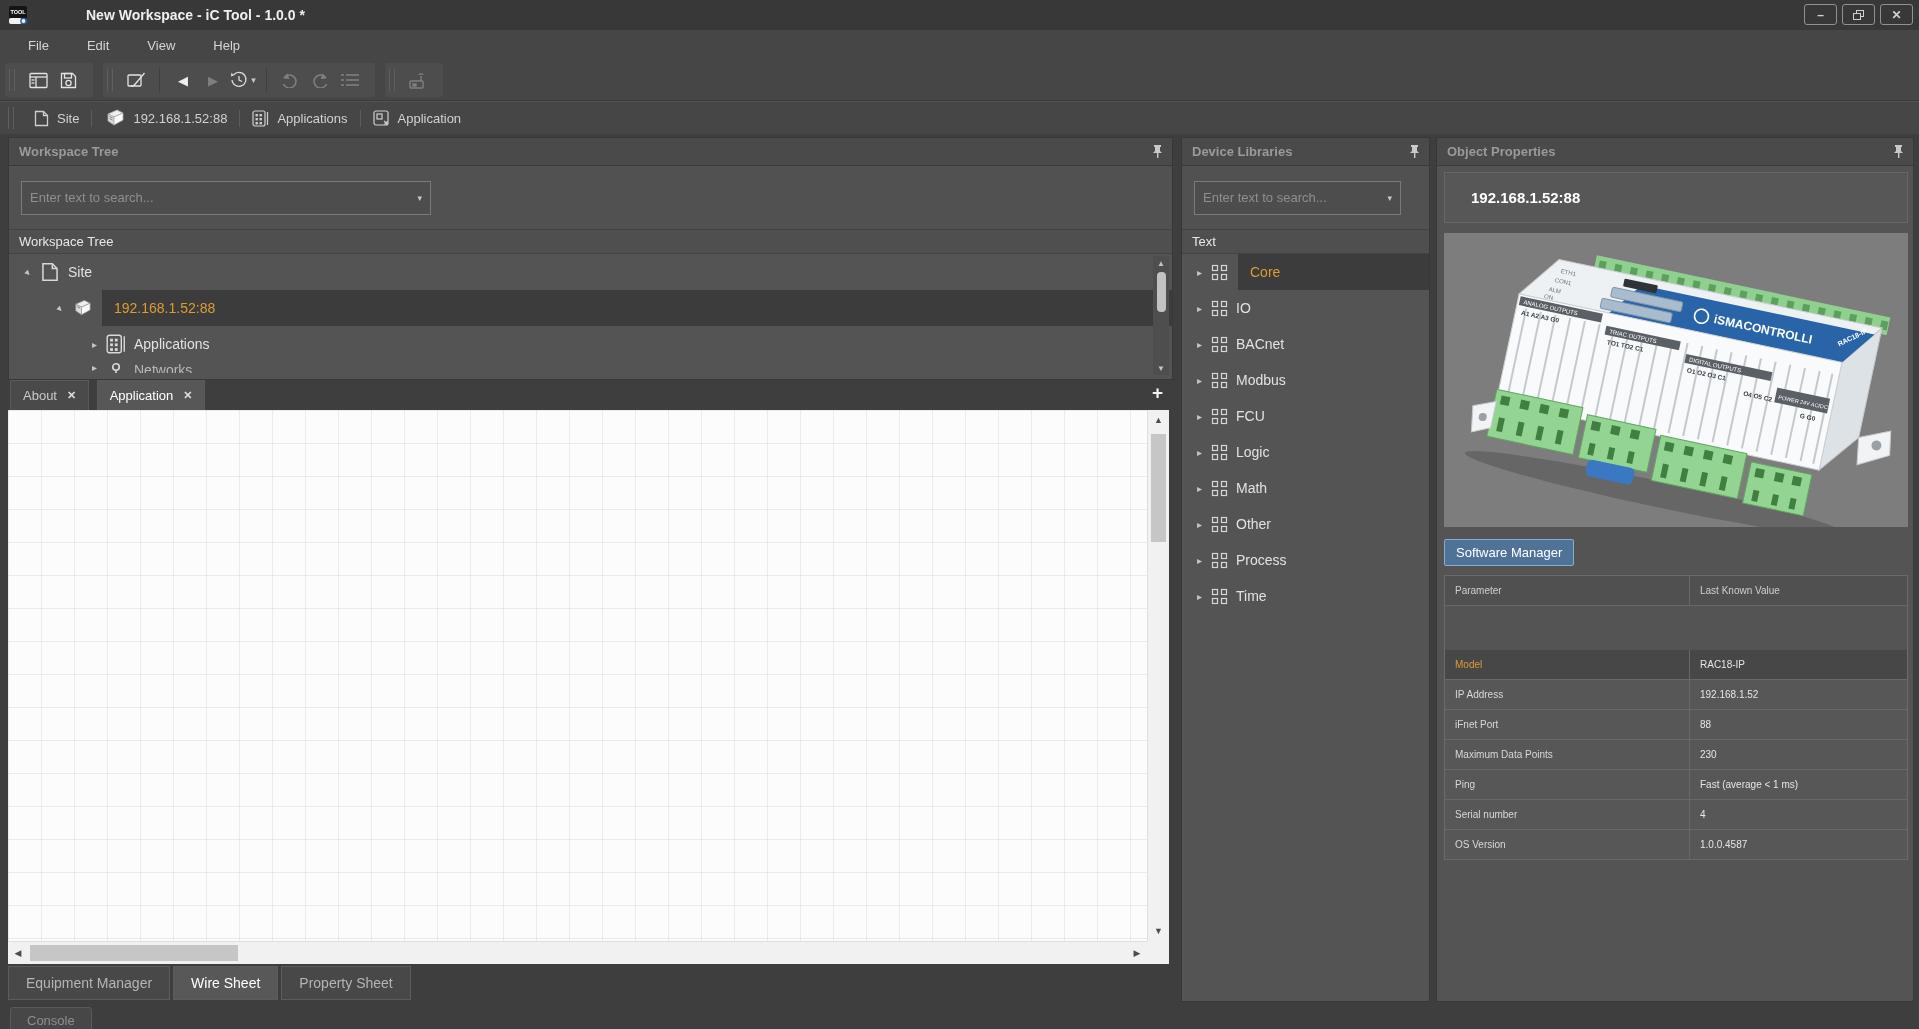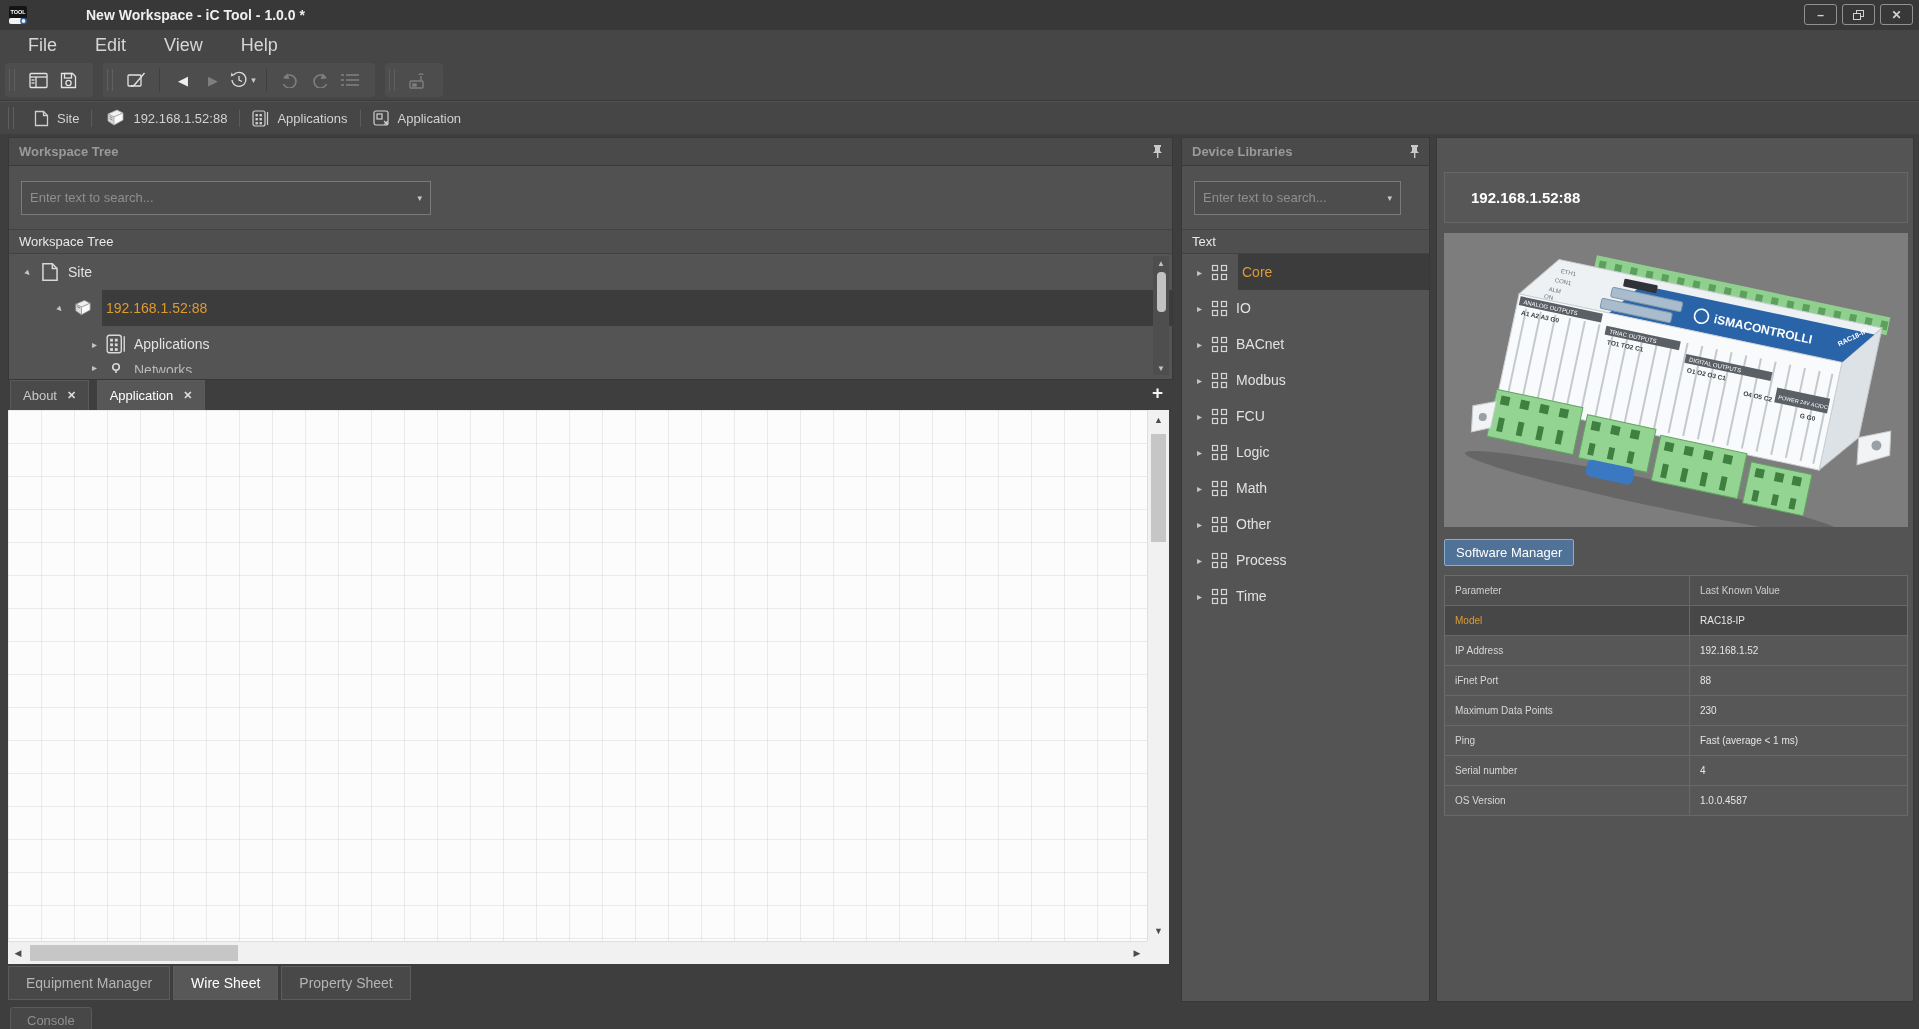--- a/index.html
+++ b/index.html
@@ -25,21 +25,21 @@
     display:flex; align-items:center; justify-content:center; color:#d2d2d2;
     font-size:12px; font-weight:bold; background:transparent;}
   .restore-glyph{position:relative; width:11px; height:10px;}
   .restore-glyph span{position:absolute; border:1.5px solid #d2d2d2; width:8px; height:7px;}
   .restore-glyph span:first-child{right:0; top:0;}
   .restore-glyph span:last-child{left:0; bottom:0; background:var(--title-bg);}
 
   
   .menubar{position:absolute; top:30px; left:0; right:0; height:30px; background:var(--chrome);
     display:flex; align-items:center; padding-left:28px; gap:38px;}
-  .menu-item{font-size:18px; color:#d6d6d6;}
+  .menu-item{font-size:13px; color:#d6d6d6;}
   .toolbar{position:absolute; top:60px; left:0; right:0; height:41px; background:var(--chrome);
     border-bottom:1px solid var(--line); display:flex; align-items:center; padding-left:5px; gap:10px;}
   .tb-group{height:34px; background:#4d4d4d; border-radius:3px; display:flex; align-items:center;
     padding:0 10px 0 2px;}
   .grip{width:6px; height:22px; border-left:1px solid #5f5f5f; border-right:1px solid #5f5f5f; margin:0 8px 0 2px;}
   .tb-btn{min-width:30px; height:28px; display:flex; align-items:center; justify-content:center;
     color:#e4e4e4; gap:3px;}
   .tb-btn.disabled{color:var(--dim);}
   .tb-sep{width:1px; height:24px; background:#3f3f3f; margin:0 8px;}
   .tb-glyph{font-size:13px; line-height:1;}
@@ -67,21 +67,21 @@
 
   
   #wt-panel{left:8px; top:137px; width:1165px; height:243px;}
   .trow{display:flex; align-items:center; height:36px; font-size:14px; color:var(--row-text); position:relative;}
   .lvl0{padding-left:12px;} .lvl1{padding-left:44px;} .lvl2{padding-left:78px;}
   .exp{width:15px; font-size:10px; color:#c4c4c4; flex:0 0 15px; text-align:center;}
   .exp.expanded{display:inline-block; transform:rotate(45deg);}
   .ticon{width:20px; height:20px; margin:0 8px 0 4px; flex:0 0 20px;}
   .tlabel{padding-right:8px; white-space:nowrap;}
   .sel-label{flex:1; align-self:stretch; display:flex; align-items:center; background:var(--sel-bg);
-    color:var(--sel-text); padding-left:4px; margin-left:2px;}
+    color:var(--sel-text); padding-left:12px; margin-left:2px;}
   .trow.clipped{height:11px; overflow:hidden; align-items:flex-start; color:#b9b9b9;}
   .dark-scroll{position:absolute; right:3px; top:118px; bottom:4px; width:16px; display:flex;
     flex-direction:column; align-items:center; background:#4e4e4e;}
   .ds-arrow{height:14px; font-size:8px; color:#c3c3c3; display:flex; align-items:center;}
   .ds-thumb{width:9px; height:40px; background:#c2c2c2; border-radius:4px; margin-top:2px;}
   .ds-fill{flex:1;}
 
   
   #editor-tabbar{position:absolute; left:8px; top:380px; width:1165px; height:30px; background:#3e3e3e;}
   .etab{display:inline-flex; align-items:center; gap:10px; height:30px; padding:0 12px;
@@ -130,21 +130,21 @@
   .sw-btn{position:absolute; left:7px; top:401px; height:27px; display:inline-flex; align-items:center;
     padding:0 11px; background:#4f7296; border:1px solid #85aed3; border-radius:2px;
     color:#fff; font-size:13px;}
   .prop-table{position:absolute; left:7px; top:437px; width:464px; border:1px solid #6b6b6b;
     border-bottom:none;}
   .prow{display:grid; grid-template-columns:245px 1fr;}
   .pcell{height:30px; display:flex; align-items:center; padding:0 10px; font-size:10px;
     border-bottom:1px solid #686868; background:#575757; color:#e6e6e6; overflow:hidden; white-space:nowrap;}
   .prow .pcell:first-child{border-right:1px solid #686868; color:#d8d8d8;}
   .prow.head .pcell{background:#505050; color:#cfcfcf;}
-  .prow.selected .pcell{background:#474747;}
+  .prow.selected .pcell{background:#474747;margin-top:44px;}
   .prow.selected .pcell:first-child{color:var(--sel-text);}
 
   svg{display:block;}
   .pin-ico{width:13px; height:15px;}
 </style>
 </head>
 <body>
 
 <div id="app">
 
@@ -527,20 +527,29 @@
         <rect x="1.5" y="1.5" width="5" height="5"></rect>
           <rect x="10.5" y="1.5" width="5" height="5"></rect>
         <rect x="1.5" y="10.5" width="5" height="5"></rect>
           <rect x="10.5" y="10.5" width="5" height="5"></rect>
       </svg>
       <span class="tlabel">Time</span>
     </div>
   </div>
 
   <div class="panel" id="op-panel">
+    <div class="panel-header">
+      <span>Object Properties</span>
+      <span class="spacer"></span>
+      <svg class="pin-ico" viewBox="0 0 13 15" fill="#c9c9c9">
+        <rect x="3" y="1" width="7" height="2"></rect>
+          <path d="M4 3 h5 v4 l2 2 h-9 l2 -2 z"></path>
+          <rect x="6" y="9" width="1.4" height="5"></rect>
+      </svg>
+    </div>
 
     <div class="op-address">192.168.1.52:88</div>
 
     <div class="op-image">
       <svg width="464" height="294" viewBox="0 0 464 294">
         <g transform="rotate(12 230 150)">
           <ellipse cx="235" cy="262" rx="195" ry="13" fill="rgba(0,0,0,0.18)"></ellipse>
 
           <line x1="128" y1="50" x2="428" y2="50" stroke="#8fd08f" stroke-width="18"></line>
           <line x1="132" y1="50" x2="428" y2="50" stroke="#5da05d" stroke-width="9" stroke-dasharray="7 9"></line>

